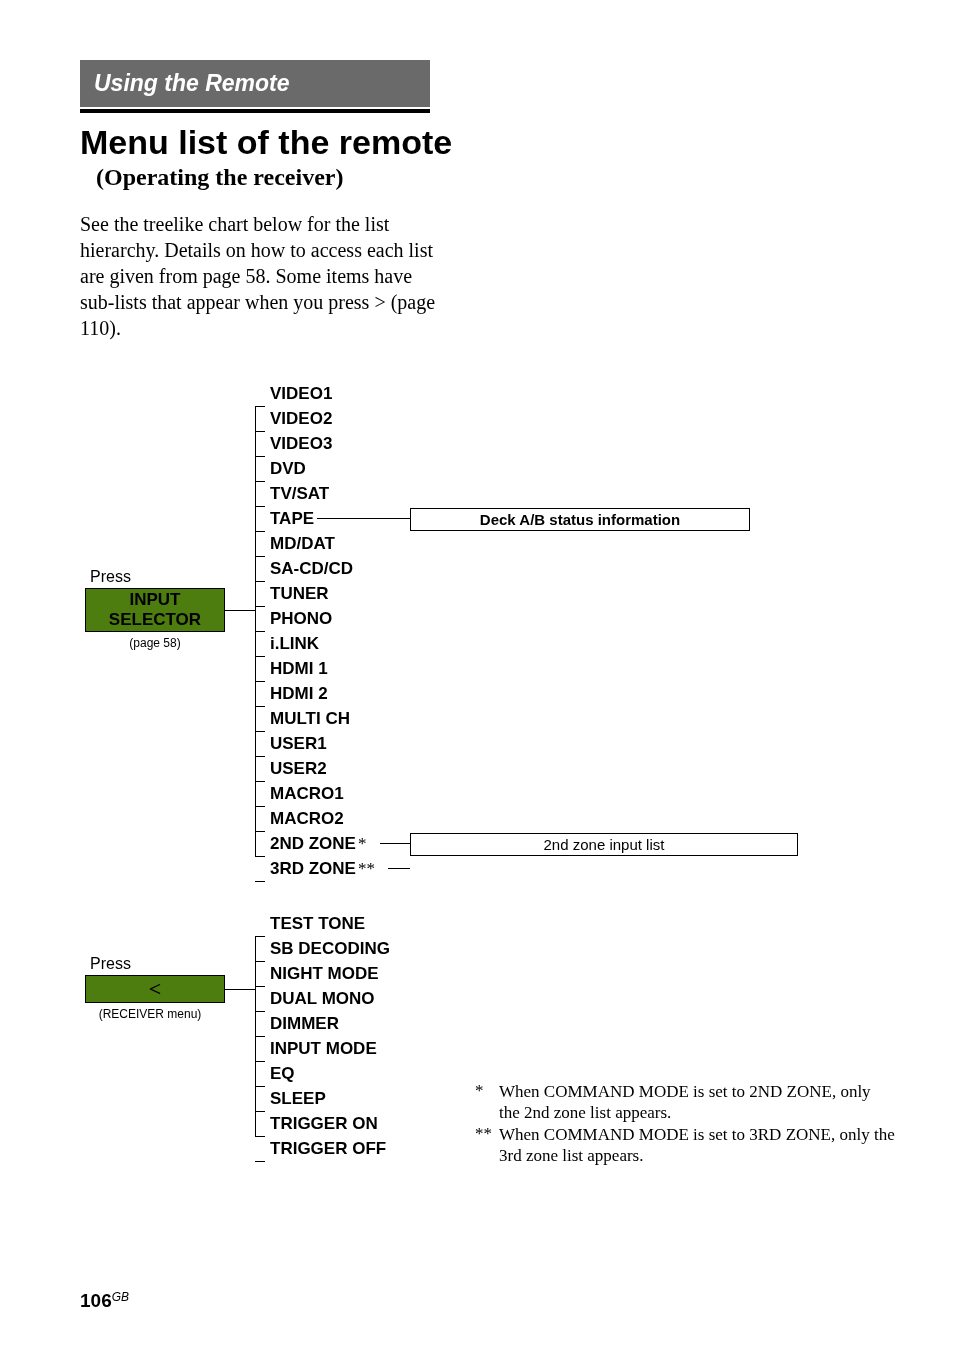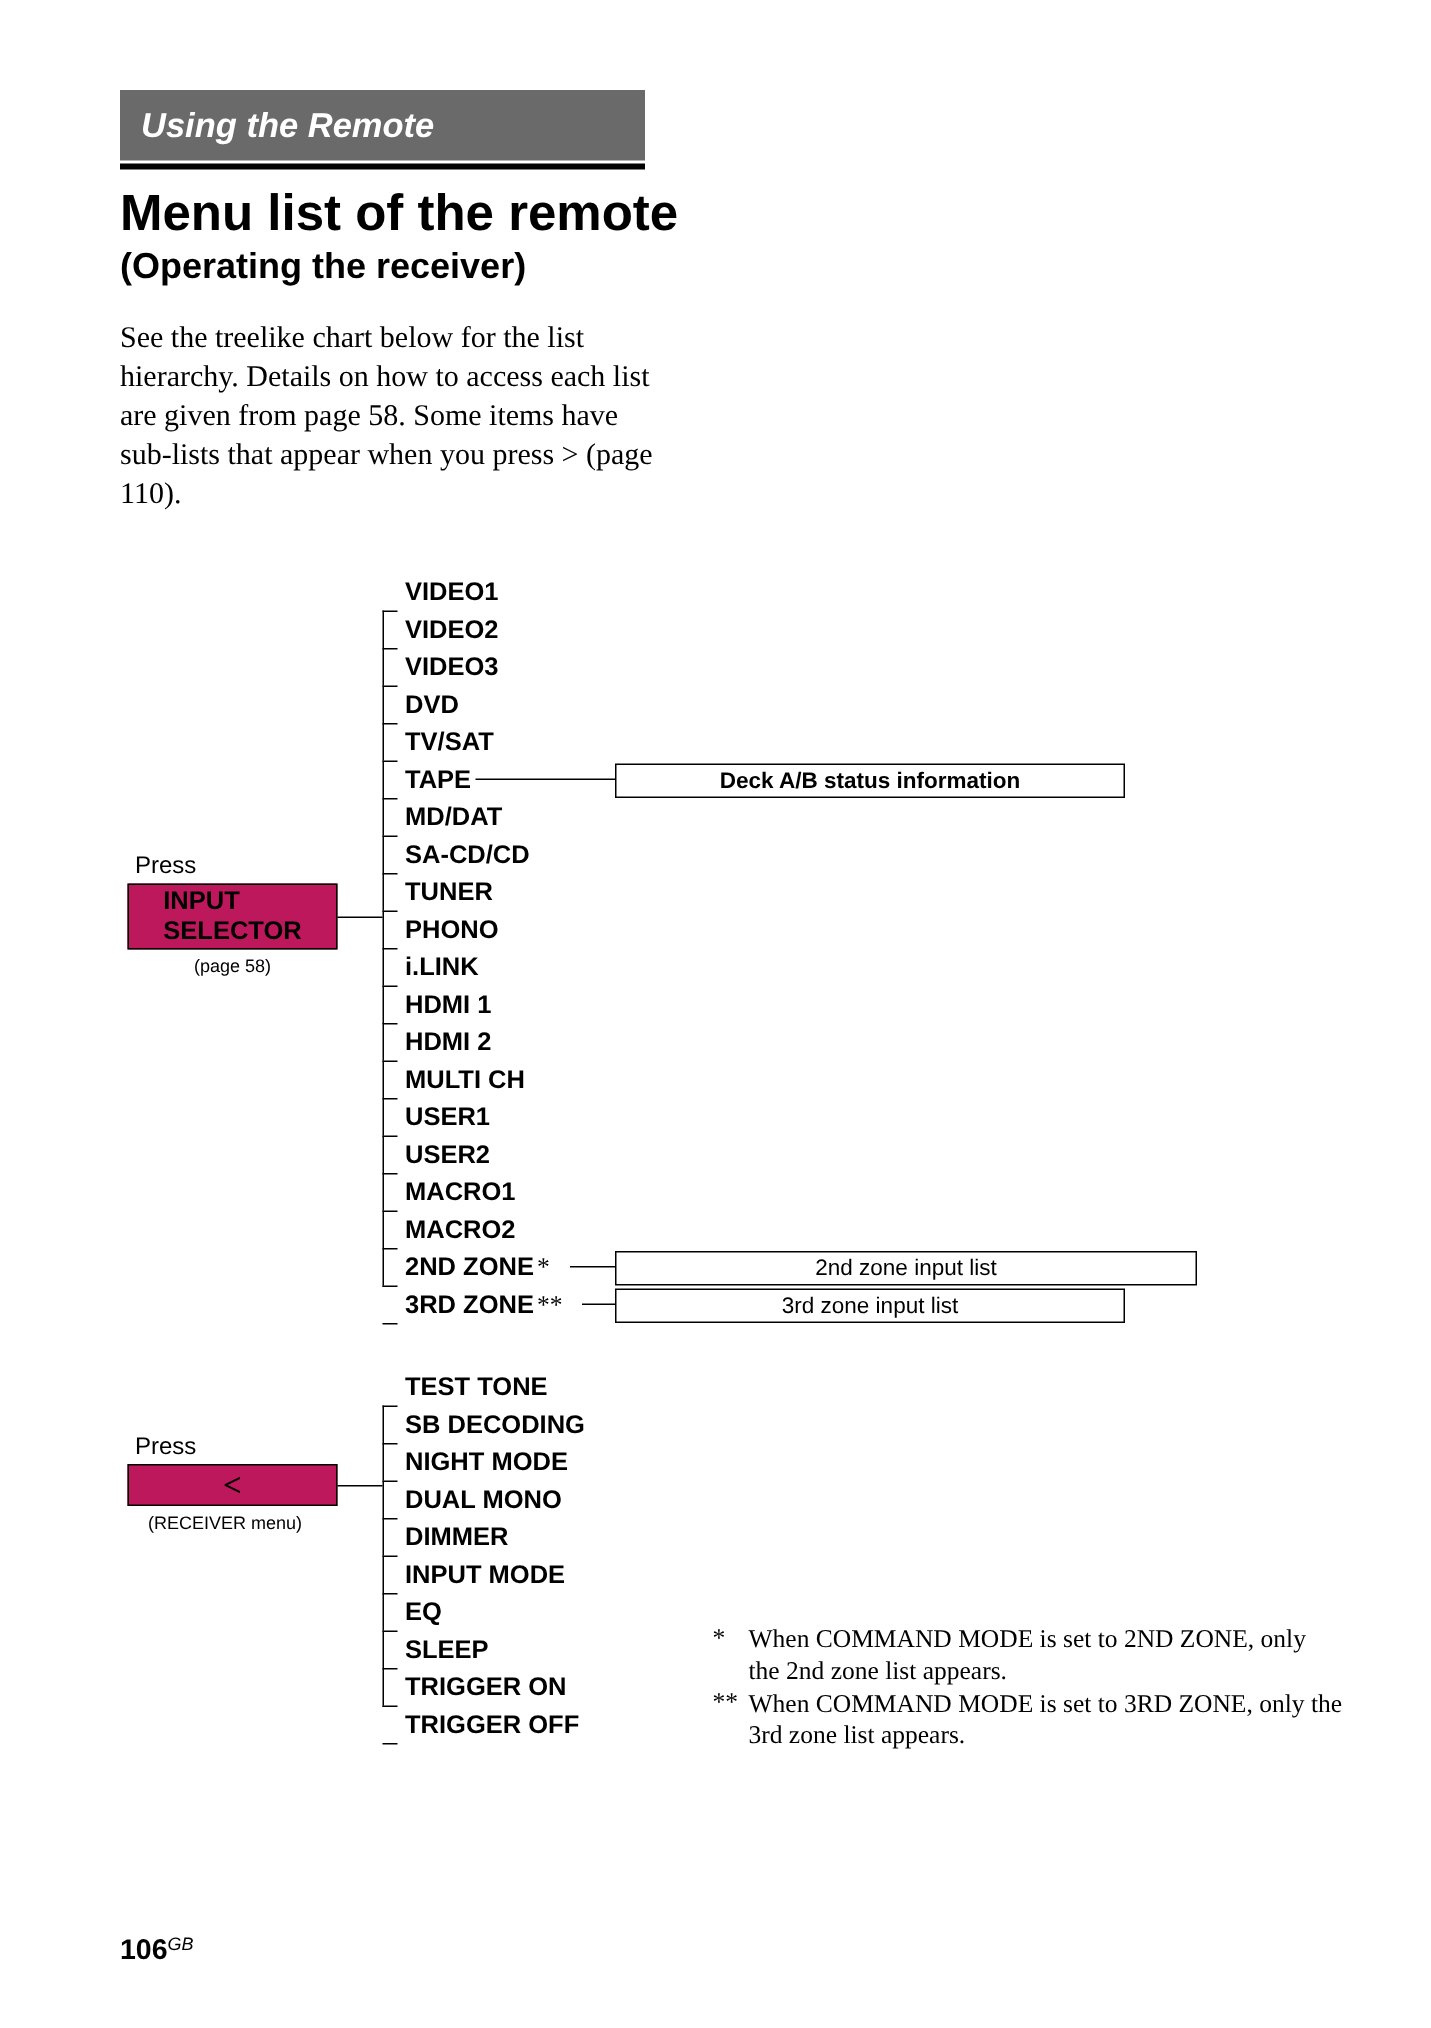--- a/index.html
+++ b/index.html
@@ -36,24 +36,24 @@
     width: 350px;
     margin-top: 2px;
   }
   h1.title {
     font-family: Arial, Helvetica, sans-serif;
     font-weight: bold;
     font-size: 34px;
     margin: 10px 0 0 0;
   }
   h2.subtitle {
-    font-family: Liberation Sans, sans-serif;
+    font-family: Liberation Serif, serif;
     font-weight: bold;
     font-size: 24px;
-    margin: 2px 0 18px 0;
+    margin: 2px 0 18px 16px;
   }
   .body-text {
     font-family: "Times New Roman", Times, serif;
     font-size: 20px;
     line-height: 1.3;
     width: 370px;
   }
 
   .chart-area {
     position: relative;
@@ -63,24 +63,24 @@
     height: 720px;
   }
 
   .root-label {
     position: absolute;
     font-size: 16px;
   }
   .root-button {
     position: absolute;
     border: 1px solid #000;
-    background: #be185d;
+    background: #4d7c0f;
     font-weight: bold;
     font-size: 17px;
-    text-align: left;
+    text-align: center;
     box-sizing: border-box;
     display: flex;
     align-items: center;
     justify-content: center;
     line-height: 1.2;
   }
   .root-page {
     position: absolute;
     font-size: 12px;
     text-align: center;
@@ -352,21 +352,20 @@
         </div>
       </div>
 
     <div class="line-abs" style="left:237px; top:137px; width:93px; height:1px;"></div>
     <div class="stub-box" style="left:330px; top:127px; width:340px;font-weight:bold;">Deck A/B status information</div>
 
     <div class="line-abs" style="left:300px; top:462px; width:30px; height:1px;"></div>
     <div class="stub-box" style="left:330px; top:452px; width:388px;">2nd zone input list</div>
 
     <div class="line-abs" style="left:308px; top:487px; width:22px; height:1px;"></div>
-    <div class="stub-box" style="left:330px; top:477px; width:340px;">3rd zone input list</div>
 
     <div class="root-label" style="left:10px; top:574px;">Press</div>
     <div class="root-button" style="left:5px; top:594px; width:140px; height:28px; font-size:22px;">
       <span class="ar">&lt;</span>
     </div>
     <div class="root-page" style="left:0; top:626px; width:140px;">(RECEIVER menu)</div>
 
     <div class="line-abs" style="left:145px; top:608px; width:30px; height:1px;"></div>
 
     <div class="tree-list" id="tree2-list" style="top:530px;">

